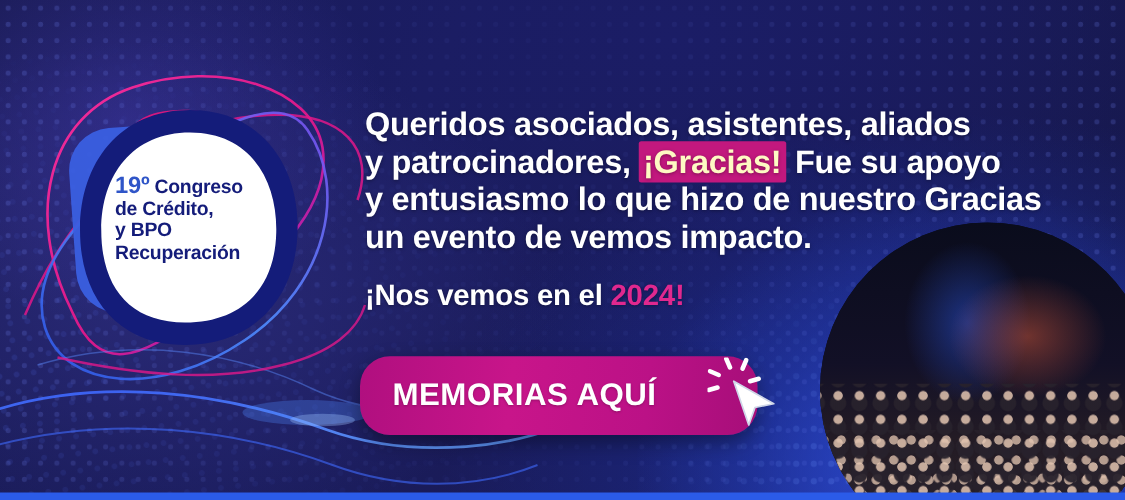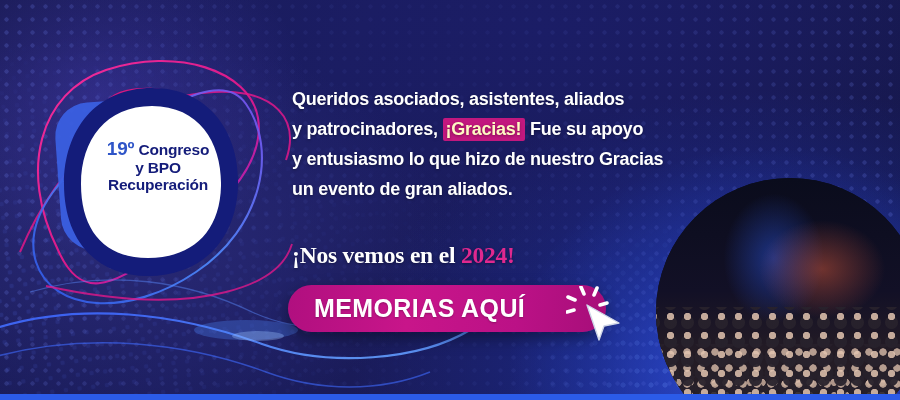--- a/index.html
+++ b/index.html
@@ -51,61 +51,60 @@
   }
 
   
   .swooshes{position:absolute;inset:0;}
 
   
   .logo{position:absolute;left:34px;top:62px;width:240px;height:270px;}
   .logo svg{display:block;}
   .logo-text{
     position:absolute;left:58px;top:78px;width:132px;
-    text-align:center;
+    text-align:left;
     font-family:"Liberation Sans Narrow","Liberation Sans",sans-serif;
     font-weight:700;
     color:#141c7a;
     font-size:15.5px;
     line-height:17.5px;
     letter-spacing:-.2px;
   }
   .logo-text .num{color:#2f55c8;font-size:19px;}
   .logo-text .ln{display:block;white-space:nowrap;}
 
   
   .copy{position:absolute;left:292px;top:84px;width:575px;}
   .copy p{
     margin:0;
     color:#ffffff;
     font-weight:700;
-    font-size:18px;
+    font-size:26px;
     line-height:30px;
     letter-spacing:-.25px;
     text-shadow:0 1px 3px rgba(0,0,0,.35);
   }
   .hl{
     background:#c2187e;
     color:#fef9c3;
     padding:1px 4px 2px 3px;
     border-radius:2px;
     margin-top:12px;
   }
   .seeyou{
-    position:absolute;left:292px;top:242px;
+    position:absolute;left:292px;top:223px;
     color:#ffffff;font-weight:700;font-size:23.5px;letter-spacing:-.2px;
     text-shadow:0 1px 3px rgba(0,0,0,.35);
-    font-family:Liberation Serif, serif;
   }
   .seeyou .yr{color:#e0288f;}
 
   
   .cta{
     position:absolute;left:288px;top:285px;
-    width:318px;height:47px;
+    width:318px;height:63px;
     border-radius:24px;
     background:linear-gradient(96deg,#b00f7f 0%,#c8158a 38%,#bb1186 72%,#a60e79 100%);
     box-shadow:0 6px 16px rgba(0,0,0,.38);
     display:flex;align-items:center;
     cursor:pointer;
     border:0;
   }
   .cta-label{
     color:#ffffff;font-weight:700;font-size:25px;
     letter-spacing:.4px;
@@ -209,30 +208,31 @@
 
       <path d="M92,28 C146,16 196,52 198,112 C200,170 160,216 112,212 C66,208 44,168 50,120 C56,72 58,36 92,28 Z" fill="#d4187f"></path>
 
       <path d="M118,26 C176,26 206,72 204,124 C202,180 166,214 114,214 C62,214 30,178 30,122 C30,68 62,26 118,26 Z" fill="#141c7a"></path>
 
       <path d="M118,44 C166,44 188,82 187,124 C186,170 158,196 114,196 C70,196 47,168 47,122 C47,78 72,44 118,44 Z" fill="#ffffff"></path>
     </svg>
     <div class="logo-text">
       <span class="ln"><span class="num">19º</span>
         <span>Congreso</span></span>
+      <span class="ln">de Crédito,</span>
       <span class="ln">y BPO</span>
       <span class="ln">Recuperación</span>
     </div>
   </div>
 
   <div class="copy">
     <p>Queridos asociados, asistentes, aliados</p>
     <p><span>y patrocinadores, </span><span class="hl">¡Gracias!</span><span> Fue su apoyo</span></p>
     <p>y entusiasmo lo que hizo de nuestro Gracias</p>
-    <p>un evento de gran aliados.</p>
+    <p>un evento de vemos impacto.</p>
   </div>
 
   <div class="seeyou">
     <span>¡Nos vemos en el </span><span class="yr">2024!</span>
   </div>
 
   <div class="cta">
     <span class="cta-label">MEMORIAS AQUÍ</span>
   </div>
   <svg class="cursor-icon" viewBox="0 0 62 56">

